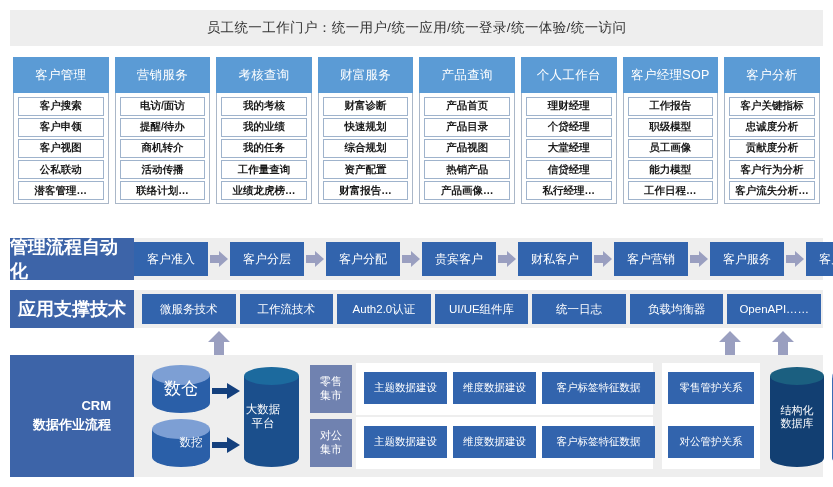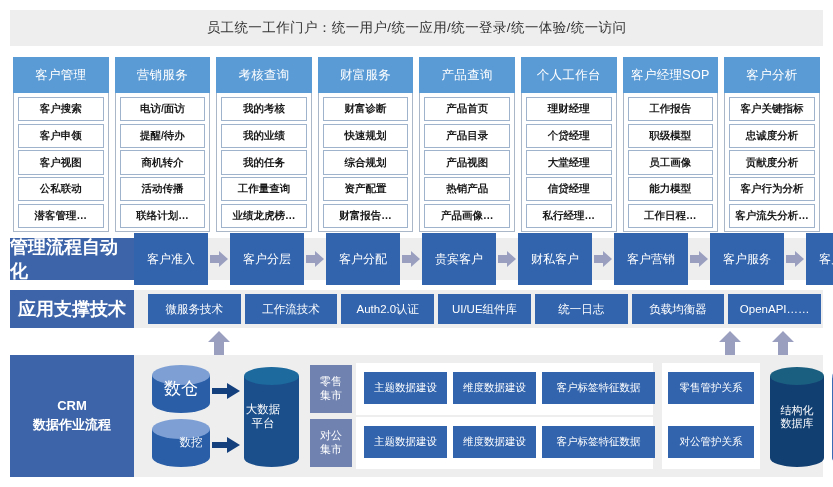--- a/index.html
+++ b/index.html
@@ -16,21 +16,21 @@
     position: absolute; left: 10px; top: 10px; width: 813px; height: 36px;
     background: #eeeeee;
     display: flex; align-items: center; justify-content: center;
   }
   .title-bar .t {
     font-size: 13.5px; color: #333333; letter-spacing: .4px;
   }
 
   
   .cols {
-    position: absolute; left: 10px; top: 57px; width: 813px; height: 175px;
+    position: absolute; left: 10px; top: 57px; width: 813px; height: 147px;
     display: flex; gap: 0;
   }
   .col {
     width: 101.6px; display: flex; flex-direction: column;
     padding: 0 3px;
   }
   .col-head {
     height: 36px; background: #5b9bd5; color: #ffffff;
     display: flex; align-items: center; justify-content: center;
     font-size: 12.5px; letter-spacing: .3px;
@@ -55,48 +55,48 @@
     height: 100%; display: flex; align-items: center; justify-content: center;
     color: #ffffff; font-weight: bold; font-size: 18px;
     background: #3d64a8; flex: none;
   }
   .band-track { flex: 1; display: flex; align-items: center; height: 100%; }
 
   .row-process { top: 238px; height: 42px; }
   .row-process .band-label { width: 124px; background: #3d64a8; }
   .proc-step {
     background: #3264ad; color: #ffffff; font-size: 12px;
-    height: 52px; display: flex; align-items: center; justify-content: center;
+    height: 34px; display: flex; align-items: center; justify-content: center;
     flex: none; width: 74px;
   }
   .arrow-r {
     flex: none; width: 22px; height: 42px;
     display: flex; align-items: center; justify-content: center;
   }
   .arrow-r svg { display: block; }
 
   .row-tech { top: 290px; height: 38px; }
   .row-tech .band-label { width: 124px; background: #3d64a8; }
-  .tech-track { flex: 1; display: flex; align-items: flex-start; gap: 4px; padding-left: 14px; padding-right: 2px; }
+  .tech-track { flex: 1; display: flex; align-items: flex-start; gap: 4px; padding-left: 8px; padding-right: 2px; }
   .tech-chip {
     flex: 1; height: 30px; background: #3264ad; color: #ffffff;
     display: flex; align-items: center; justify-content: center;
     font-size: 11.5px; white-space: nowrap;
   }
 
   
   .row-crm {
     position: absolute; left: 10px; top: 355px; width: 813px; height: 122px;
     display: flex;
   }
   .crm-label {
     width: 124px; background: #3d64a8; color: #ffffff; font-weight: bold;
     font-size: 13px; line-height: 1.45;
     display: flex; align-items: center; justify-content: center;
-    text-align: center; flex: none;
+    text-align: right; flex: none;
   }
   .crm-body {
     flex: 1; background: #eeeeee; position: relative;
     display: flex; align-items: center;
   }
 
   
   .cyl { position: absolute; display: flex; align-items: center; justify-content: center; }
   .cyl .lbl {
     position: relative; z-index: 3; color: #ffffff; text-align: center;

